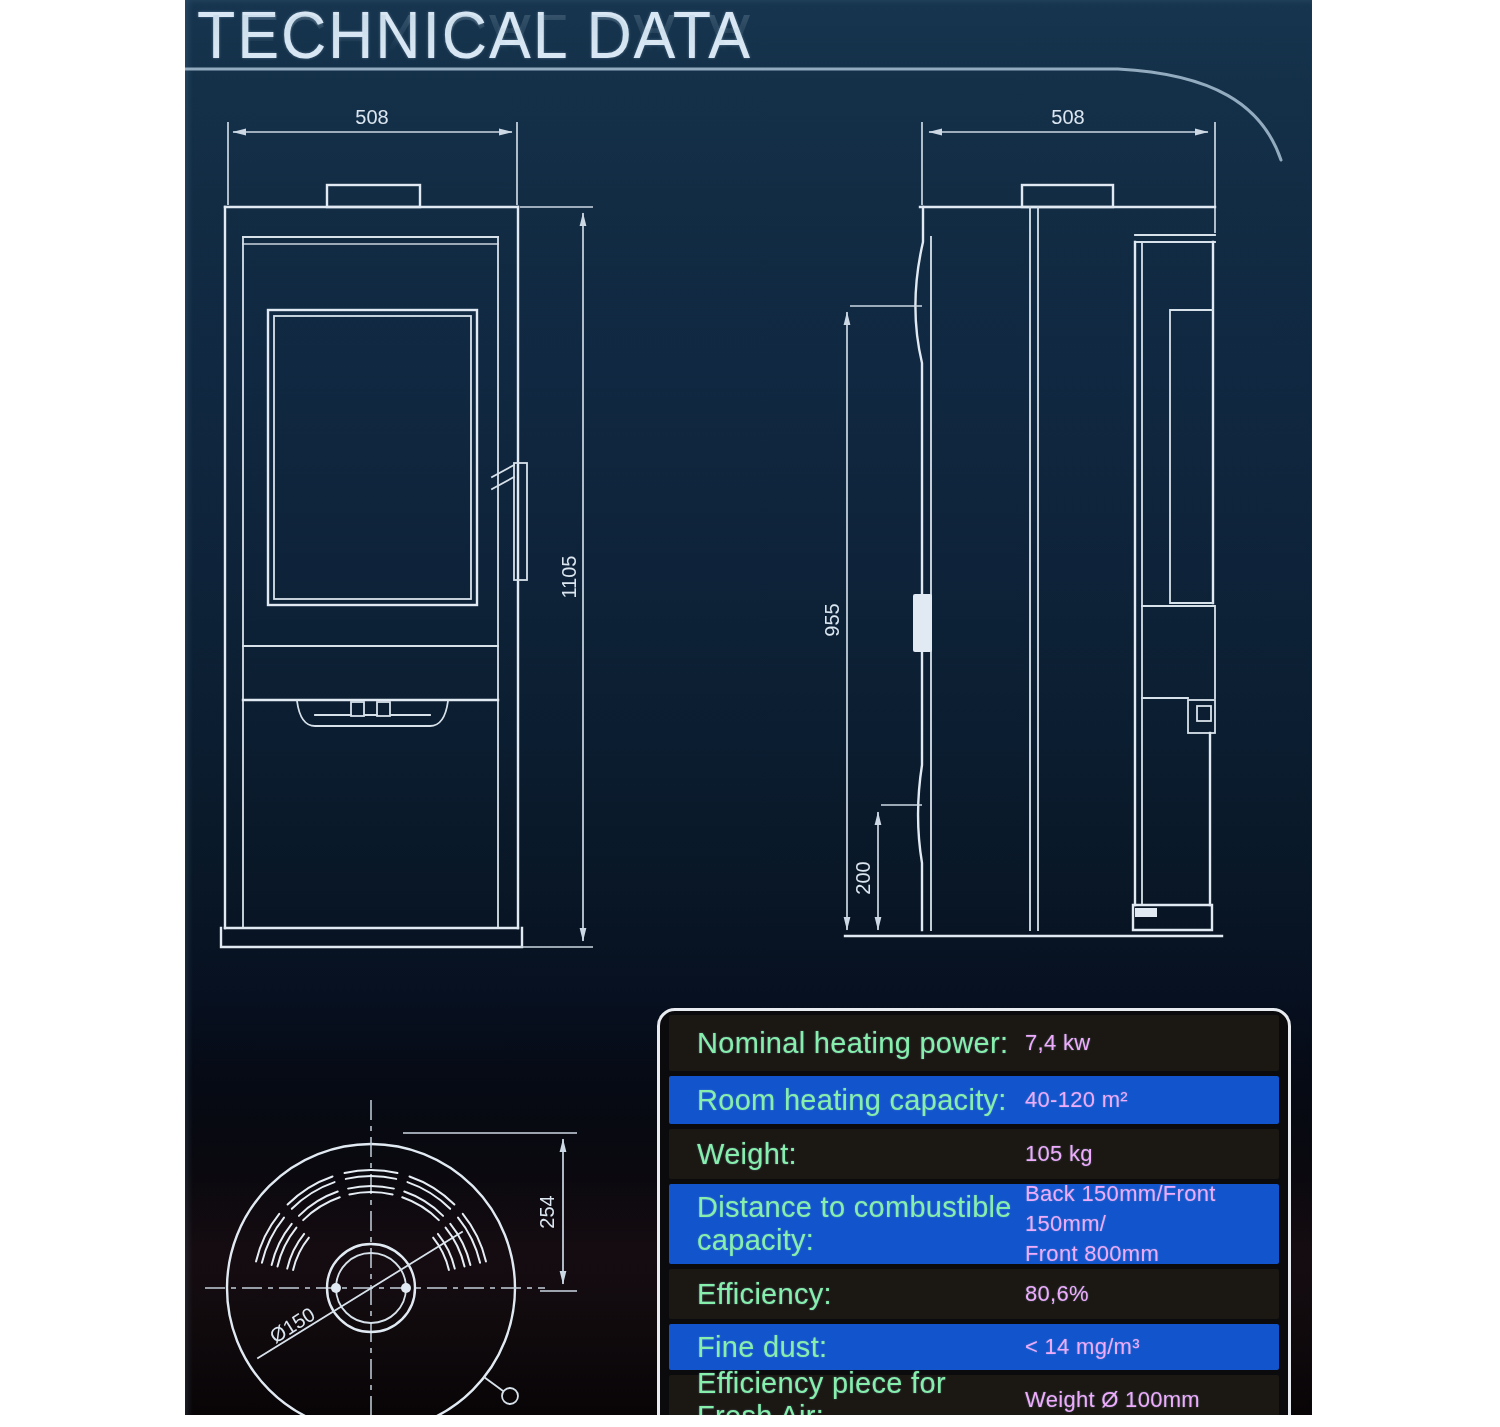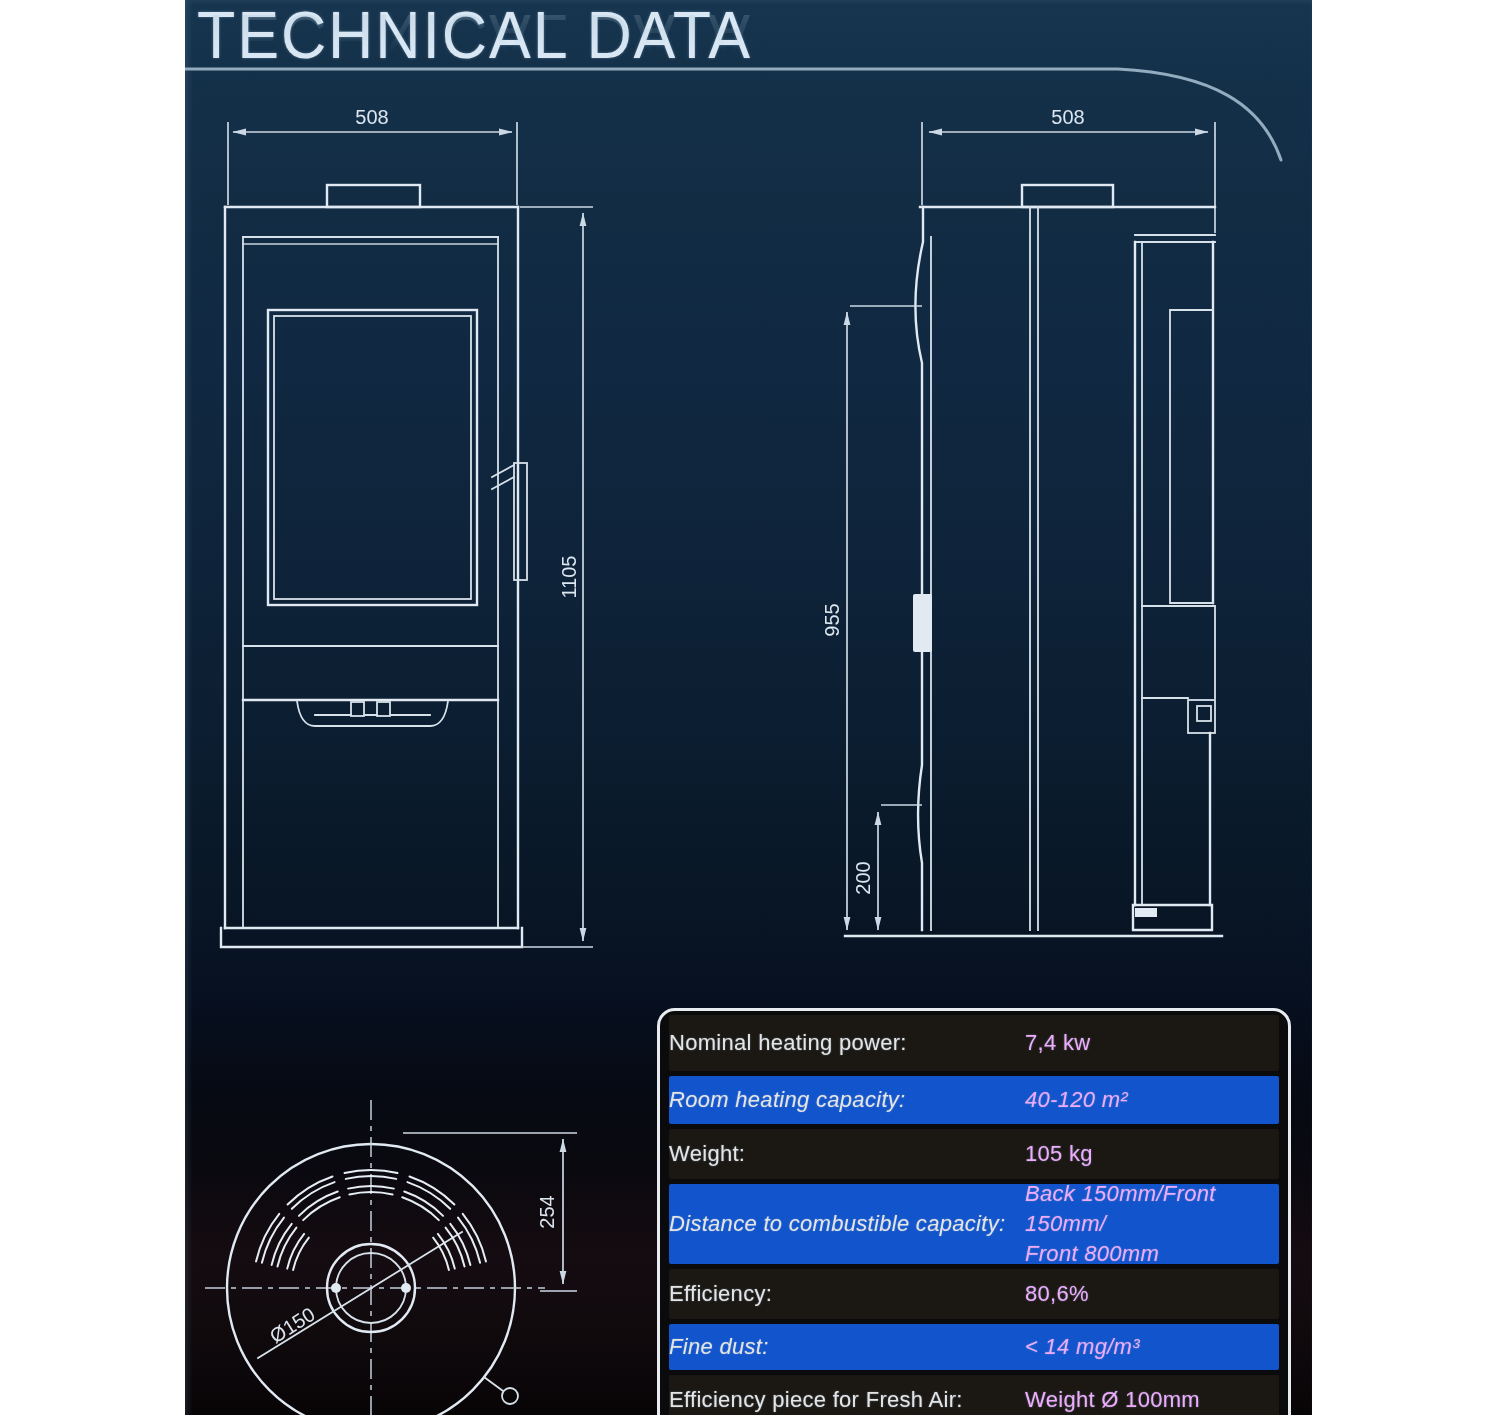--- a/index.html
+++ b/index.html
@@ -46,24 +46,24 @@
   .swoosh{stroke:#a9c1d4;stroke-width:3;fill:none;opacity:.85;stroke-linecap:round;}
 
   
   .spec-table{
     position:absolute;left:472px;top:1008px;width:634px;height:460px;
     box-sizing:border-box;border:3px solid #e8ebef;border-radius:18px;
     background:#0b0b0e;padding:4px 9px;
   }
   .spec-row{display:flex;align-items:center;margin-bottom:5px;border-radius:2px;}
   .row-dark{background:#1b1813;}
-  .row-blue{background:#1254cb;font-style:italic;}
+  .row-blue{background:#1254cb;}
   .spec-row .lbl{
-    flex:0 0 356px;padding-left:0;box-sizing:border-box;
-    color:#e5e5e5;font-size:22px;letter-spacing:.3px;
+    flex:0 0 356px;padding-left:28px;box-sizing:border-box;
+    color:#86efac;font-size:29px;letter-spacing:.3px;
     text-shadow:0 0 2px rgba(150,185,225,.5);
   }
   .spec-row .val{
     flex:1;color:#f0abfc;font-size:22px;letter-spacing:.3px;line-height:1.35;
     text-shadow:0 0 2px rgba(150,185,225,.5);
   }
 </style>
 </head>
 <body>
 

